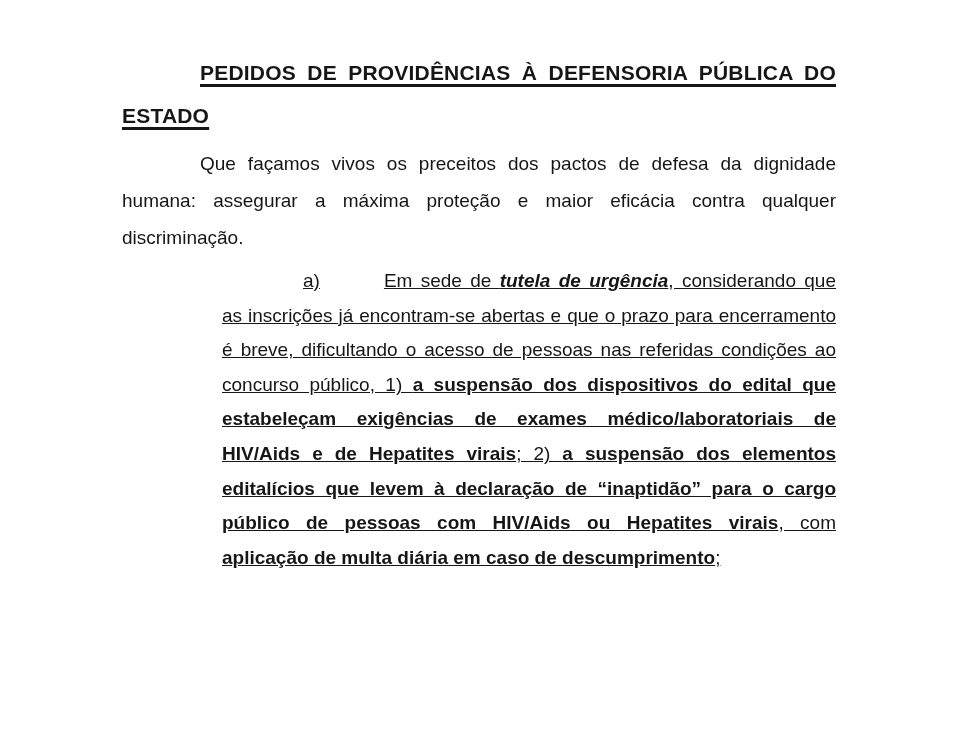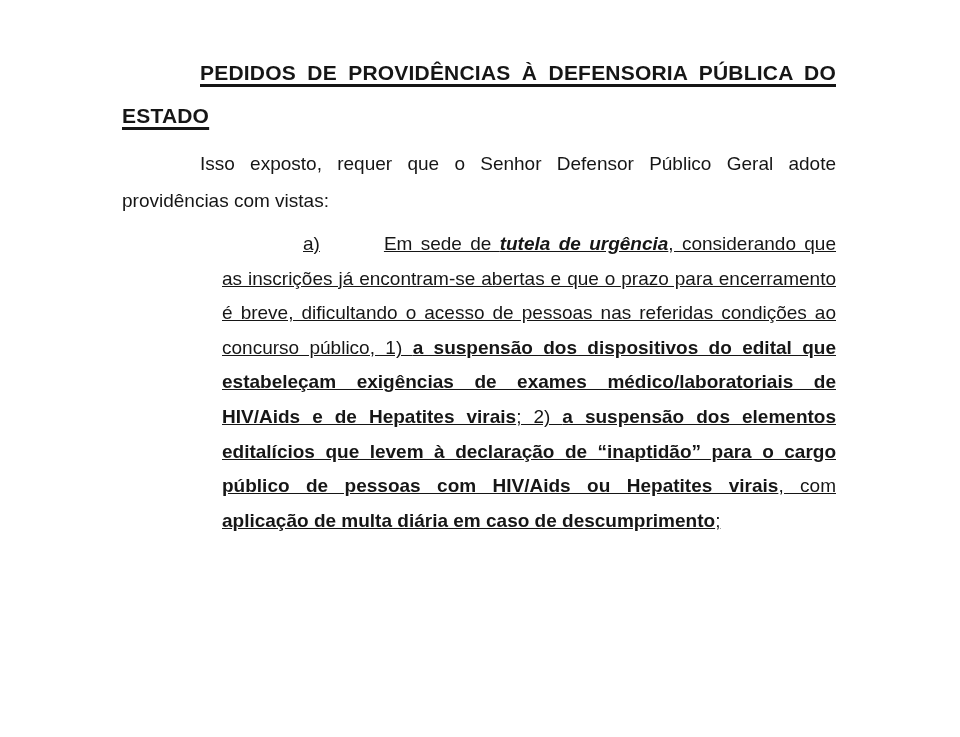--- a/index.html
+++ b/index.html
@@ -56,17 +56,17 @@
   .seg.regular { font-weight: 400; font-style: normal; }
   .seg.bold { font-weight: 700; font-style: normal; }
   .seg.bold-italic { font-weight: 700; font-style: italic; }
 </style>
 </head>
 <body>
 
 <div class="page">
   <h1 class="doc-title">PEDIDOS DE PROVIDÊNCIAS À DEFENSORIA PÚBLICA DO ESTADO</h1>
 
+  <p class="para">Que façamos vivos os preceitos dos pactos de defesa da dignidade humana: assegurar a máxima proteção e maior eficácia contra qualquer discriminação.</p>
 
-  <p class="para">Isso exposto, requer que o Senhor Defensor Público Geral adote providências com vistas:</p>
 
   <p class="item"><span class="item-label">a)</span><span class="item-gap"></span><span class="item-body"><span class="seg regular">Em sede de </span><span class="seg bold-italic">tutela de urgência</span><span class="seg regular">, considerando que as inscrições já encontram-se abertas e que o prazo para encerramento é breve, dificultando o acesso de pessoas nas referidas condições ao concurso público, 1) </span><span class="seg bold">a suspensão dos dispositivos do edital que estabeleçam exigências de exames médico/laboratoriais de HIV/Aids e de Hepatites virais</span><span class="seg regular">; 2) </span><span class="seg bold">a suspensão dos elementos editalícios que levem à declaração de “inaptidão” para o cargo público de pessoas com HIV/Aids ou Hepatites virais</span><span class="seg regular">, com </span><span class="seg bold">aplicação de multa diária em caso de descumprimento</span><span class="seg regular">;</span></span></p>
 </div>
 
 </body></html>

